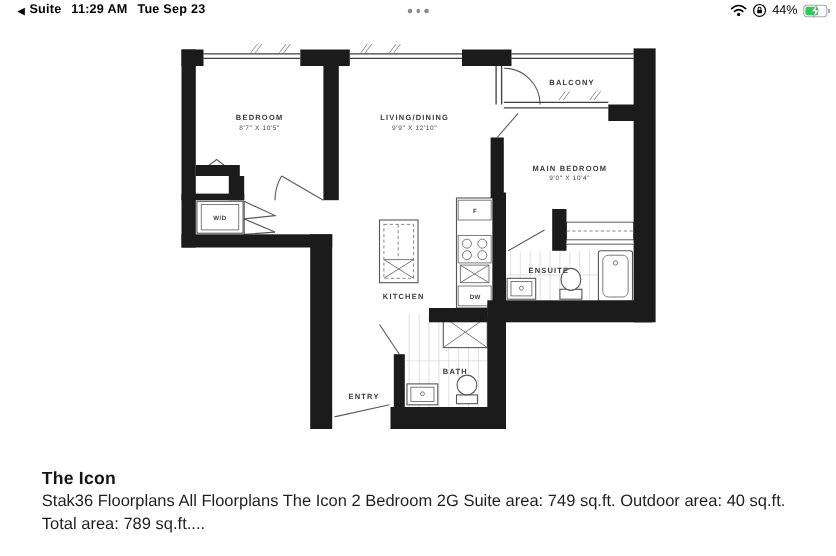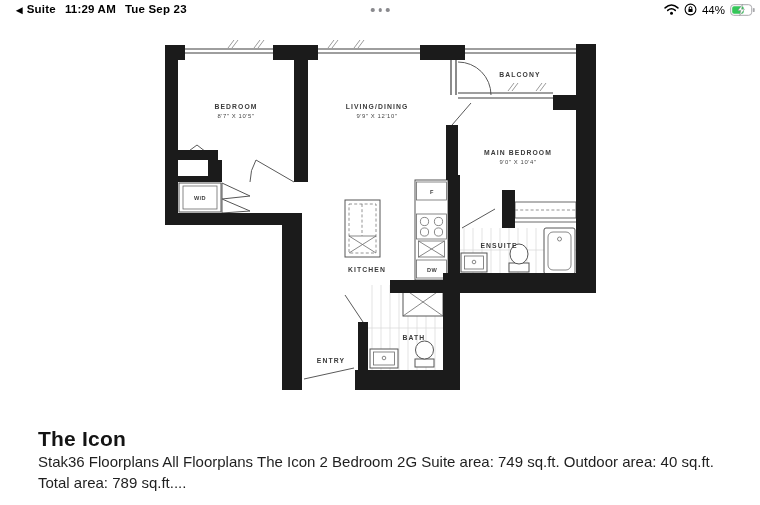--- a/index.html
+++ b/index.html
@@ -32,21 +32,21 @@
   .sqg  { stroke:#8f8f8f; stroke-width:0.9; fill:none; }
   text.room { font-family:"Liberation Sans",sans-serif; font-size:6.8px; font-weight:700;
     fill:#3a3a3a; letter-spacing:1.1px; text-anchor:middle; }
   text.dims { font-family:"Liberation Sans",sans-serif; font-size:5.9px; font-weight:400;
     fill:#474747; letter-spacing:.6px; text-anchor:middle; }
   text.appl { font-family:"Liberation Sans",sans-serif; font-size:5.6px; font-weight:700;
     fill:#3d3d3d; letter-spacing:.4px; text-anchor:middle; }
 
   
   .details { position:absolute; left:38px; top:427px; width:706px; }
-  .details h1 { font-size:21px; font-weight:700; color:#141414; letter-spacing:.2px; }
+  .details h1 { font-size:16px; font-weight:700; color:#141414; letter-spacing:.2px; }
   .details p { font-size:15px; line-height:21px; color:#1f1f1f; }
 </style>
 </head>
 <body>
 
 <div class="page">
 
   <div class="statusbar">
     <div class="sb-left">
       <span class="sb-back">

